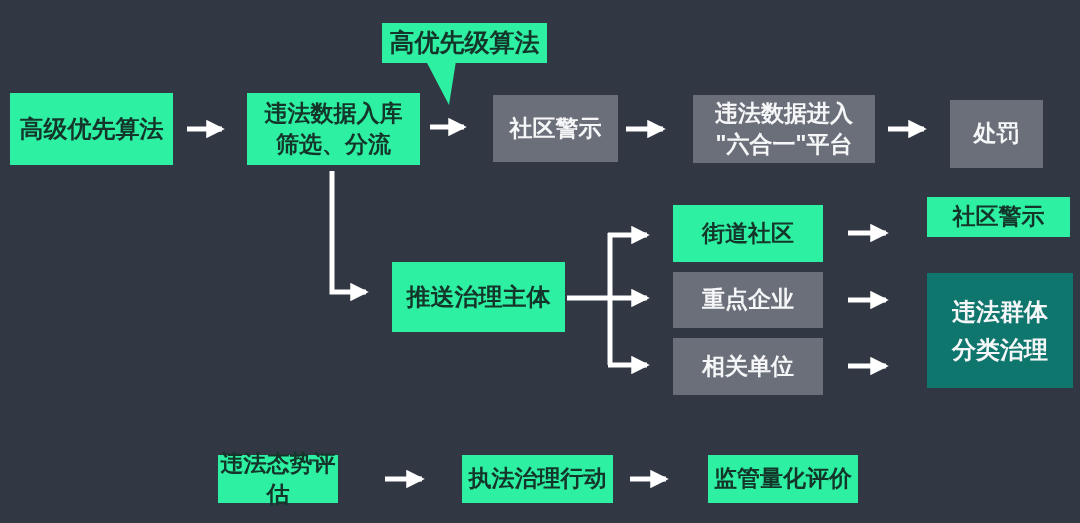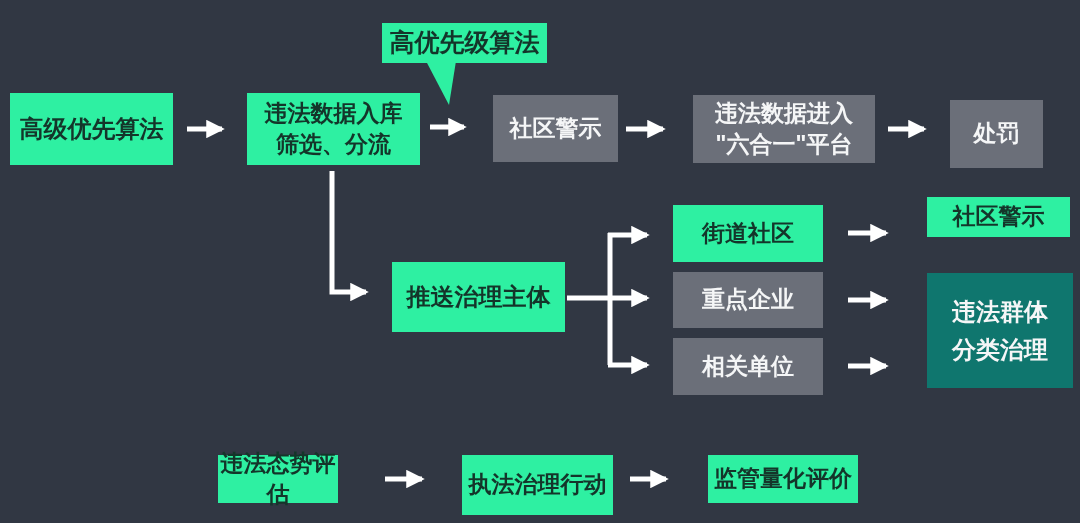--- a/index.html
+++ b/index.html
@@ -34,21 +34,21 @@
   .n-owner{left:493px;top:95px;width:125px;height:67px;}
   .n-platform{left:693px;top:95px;width:182px;height:68px;}
   .n-punish{left:950px;top:100px;width:93px;height:68px;}
   .n-push{left:392px;top:262px;width:173px;height:70px;}
   .n-street{left:673px;top:205px;width:150px;height:57px;}
   .n-enterprise{left:673px;top:272px;width:150px;height:56px;}
   .n-units{left:673px;top:338px;width:150px;height:57px;}
   .n-warning{left:927px;top:197px;width:143px;height:40px;}
   .n-group{left:927px;top:273px;width:146px;height:115px;line-height:1.55;}
   .n-assess{left:218px;top:455px;width:120px;height:48px;}
-  .n-action{left:462px;top:455px;width:151px;height:60px;}
+  .n-action{left:462px;top:455px;width:151px;height:48px;}
   .n-eval{left:708px;top:455px;width:150px;height:48px;}
 </style>
 </head>
 <body>
 
 <div class="stage">
 
   <svg class="arrow-layer" width="1080" height="523" viewBox="0 0 1080 523" xmlns="http://www.w3.org/2000/svg">
     <defs>
       <marker id="ah" viewBox="0 0 10 10" refX="8.5" refY="5" markerWidth="4.4" markerHeight="3.7" orient="auto-start-reverse">

